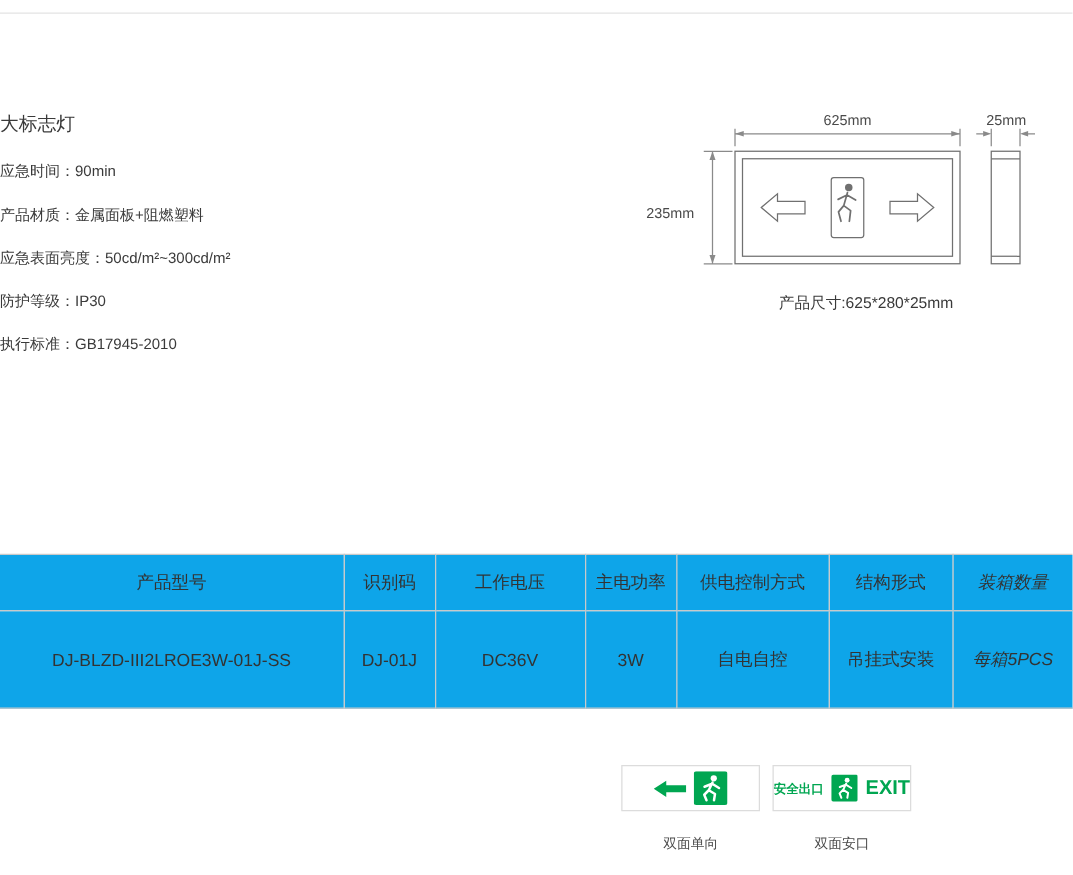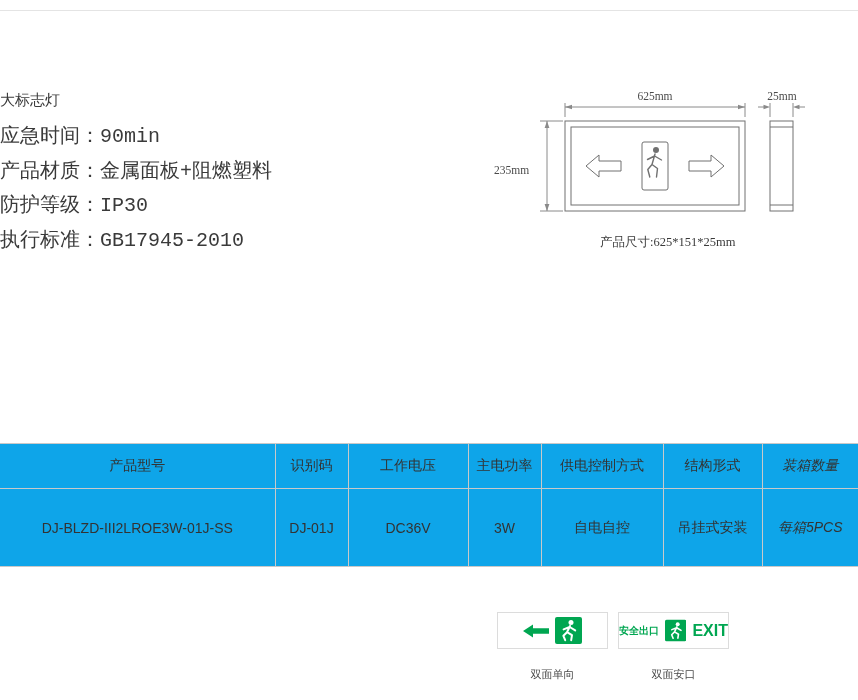--- a/index.html
+++ b/index.html
@@ -5,24 +5,24 @@
   html,body{margin:0;padding:0;}
   body{
     width:858px;height:700px;position:relative;background:#ffffff;
     font-family:"Liberation Sans","DejaVu Sans",sans-serif;color:#3a3a3a;overflow:hidden;
   }
   .top-divider{position:absolute;top:10px;left:0;width:858px;height:1px;background:#e4e4e4;}
 
   
   .specs{position:absolute;left:0;top:46px;margin-top:44px;}
   .specs .title{font-size:15px;color:#3a3a3a;margin-bottom:10px;line-height:20px;}
-  .spec-line{font-size:20px;line-height:34.6px;color:#3a3a3a;white-space:nowrap;font-family:Liberation Mono, monospace;}
+  .spec-line{font-size:12px;line-height:34.6px;color:#3a3a3a;white-space:nowrap;}
 
   
-  .drawing{position:absolute;left:492px;top:88px;width:343px;height:172px;font-family:Liberation Serif, serif;}
+  .drawing{position:absolute;left:515px;top:88px;width:343px;height:172px;}
   .drawing svg{display:block;}
   .drawing text{font-size:11.5px;fill:#4a4a4a;font-family:inherit;}
   .drawing-caption{position:absolute;left:108px;top:146px;font-size:12.5px;color:#3a3a3a;white-space:nowrap;}
 
   
   .spec-table{position:absolute;top:443px;left:0;width:858px;border-collapse:collapse;table-layout:fixed;}
   .spec-table th,.spec-table td{
     border:1px solid #c9c9c9;font-weight:400;font-size:14px;color:#333;
     text-align:center;vertical-align:middle;padding:0;background:#0ea5e9;
   }
@@ -45,20 +45,21 @@
 </style>
 </head>
 <body>
 
 <div class="top-divider"></div>
 
 <section class="specs">
   <div class="title">大标志灯</div>
   <div class="spec-line">应急时间：90min</div>
   <div class="spec-line">产品材质：金属面板+阻燃塑料</div>
+  <div class="spec-line">应急表面亮度：50cd/m²~300cd/m²</div>
   <div class="spec-line">防护等级：IP30</div>
   <div class="spec-line">执行标准：GB17945-2010</div>
 </section>
 
 <div class="drawing">
   <svg width="343" height="140" viewBox="0 0 343 140">
 
     <g stroke="#8a8a8a" stroke-width="1" fill="none">
       <line x1="73" y1="15" x2="73" y2="29"></line>
       <line x1="253" y1="15" x2="253" y2="29"></line>
@@ -101,21 +102,21 @@
       <circle cx="164" cy="62" r="3" fill="#707070"></circle>
       <path d="M163 66 L160 76.5 M162.6 68 L155.5 71.5 M162.6 68 L169.5 72 M160 76.5 L165.5 80.5 L164.5 89 M160 76.5 L155.8 81.5 L157.8 89" stroke="#707070" stroke-width="1.4" fill="none" stroke-linecap="round" stroke-linejoin="round"></path>
     </g>
 
     <g stroke="#707070" stroke-width="1" fill="none">
       <rect x="278" y="33" width="23" height="90"></rect>
       <line x1="278" y1="39" x2="301" y2="39"></line>
       <line x1="278" y1="117" x2="301" y2="117"></line>
     </g>
   </svg>
-  <div class="drawing-caption">产品尺寸:625*151*25mm</div>
+  <div class="drawing-caption">产品尺寸:625*280*25mm</div>
 </div>
 
 <table class="spec-table">
   <colgroup>
     <col style="width:275px">
       <col style="width:73px">
       <col style="width:120px">
       <col style="width:73px">
     <col style="width:122px">
       <col style="width:99px">

